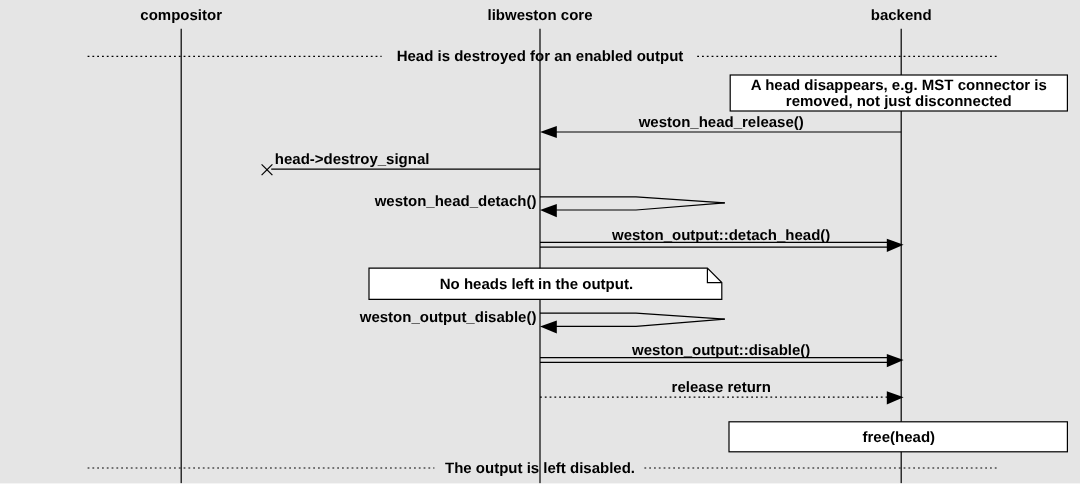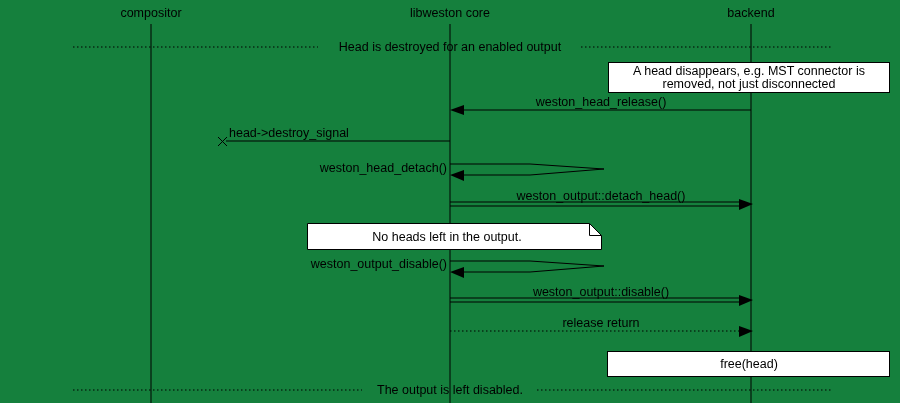--- a/index.html
+++ b/index.html
@@ -7,22 +7,23 @@
     padding: 0;
     background: #ffffff;
   }
   body {
     font-family: "Liberation Sans", sans-serif;
   }
   #diagram-root {
     position: relative;
     width: 900px;
     height: 403px;
-    background: #15803d;
+    background: #e5e5e5;
     overflow: hidden;
+    font-weight: bold;
   }
   #diagram-svg {
     position: absolute;
     left: 0;
     top: 0;
     width: 900px;
     height: 403px;
   }
   .lifeline-label {
     font-family: "Liberation Sans", sans-serif;

